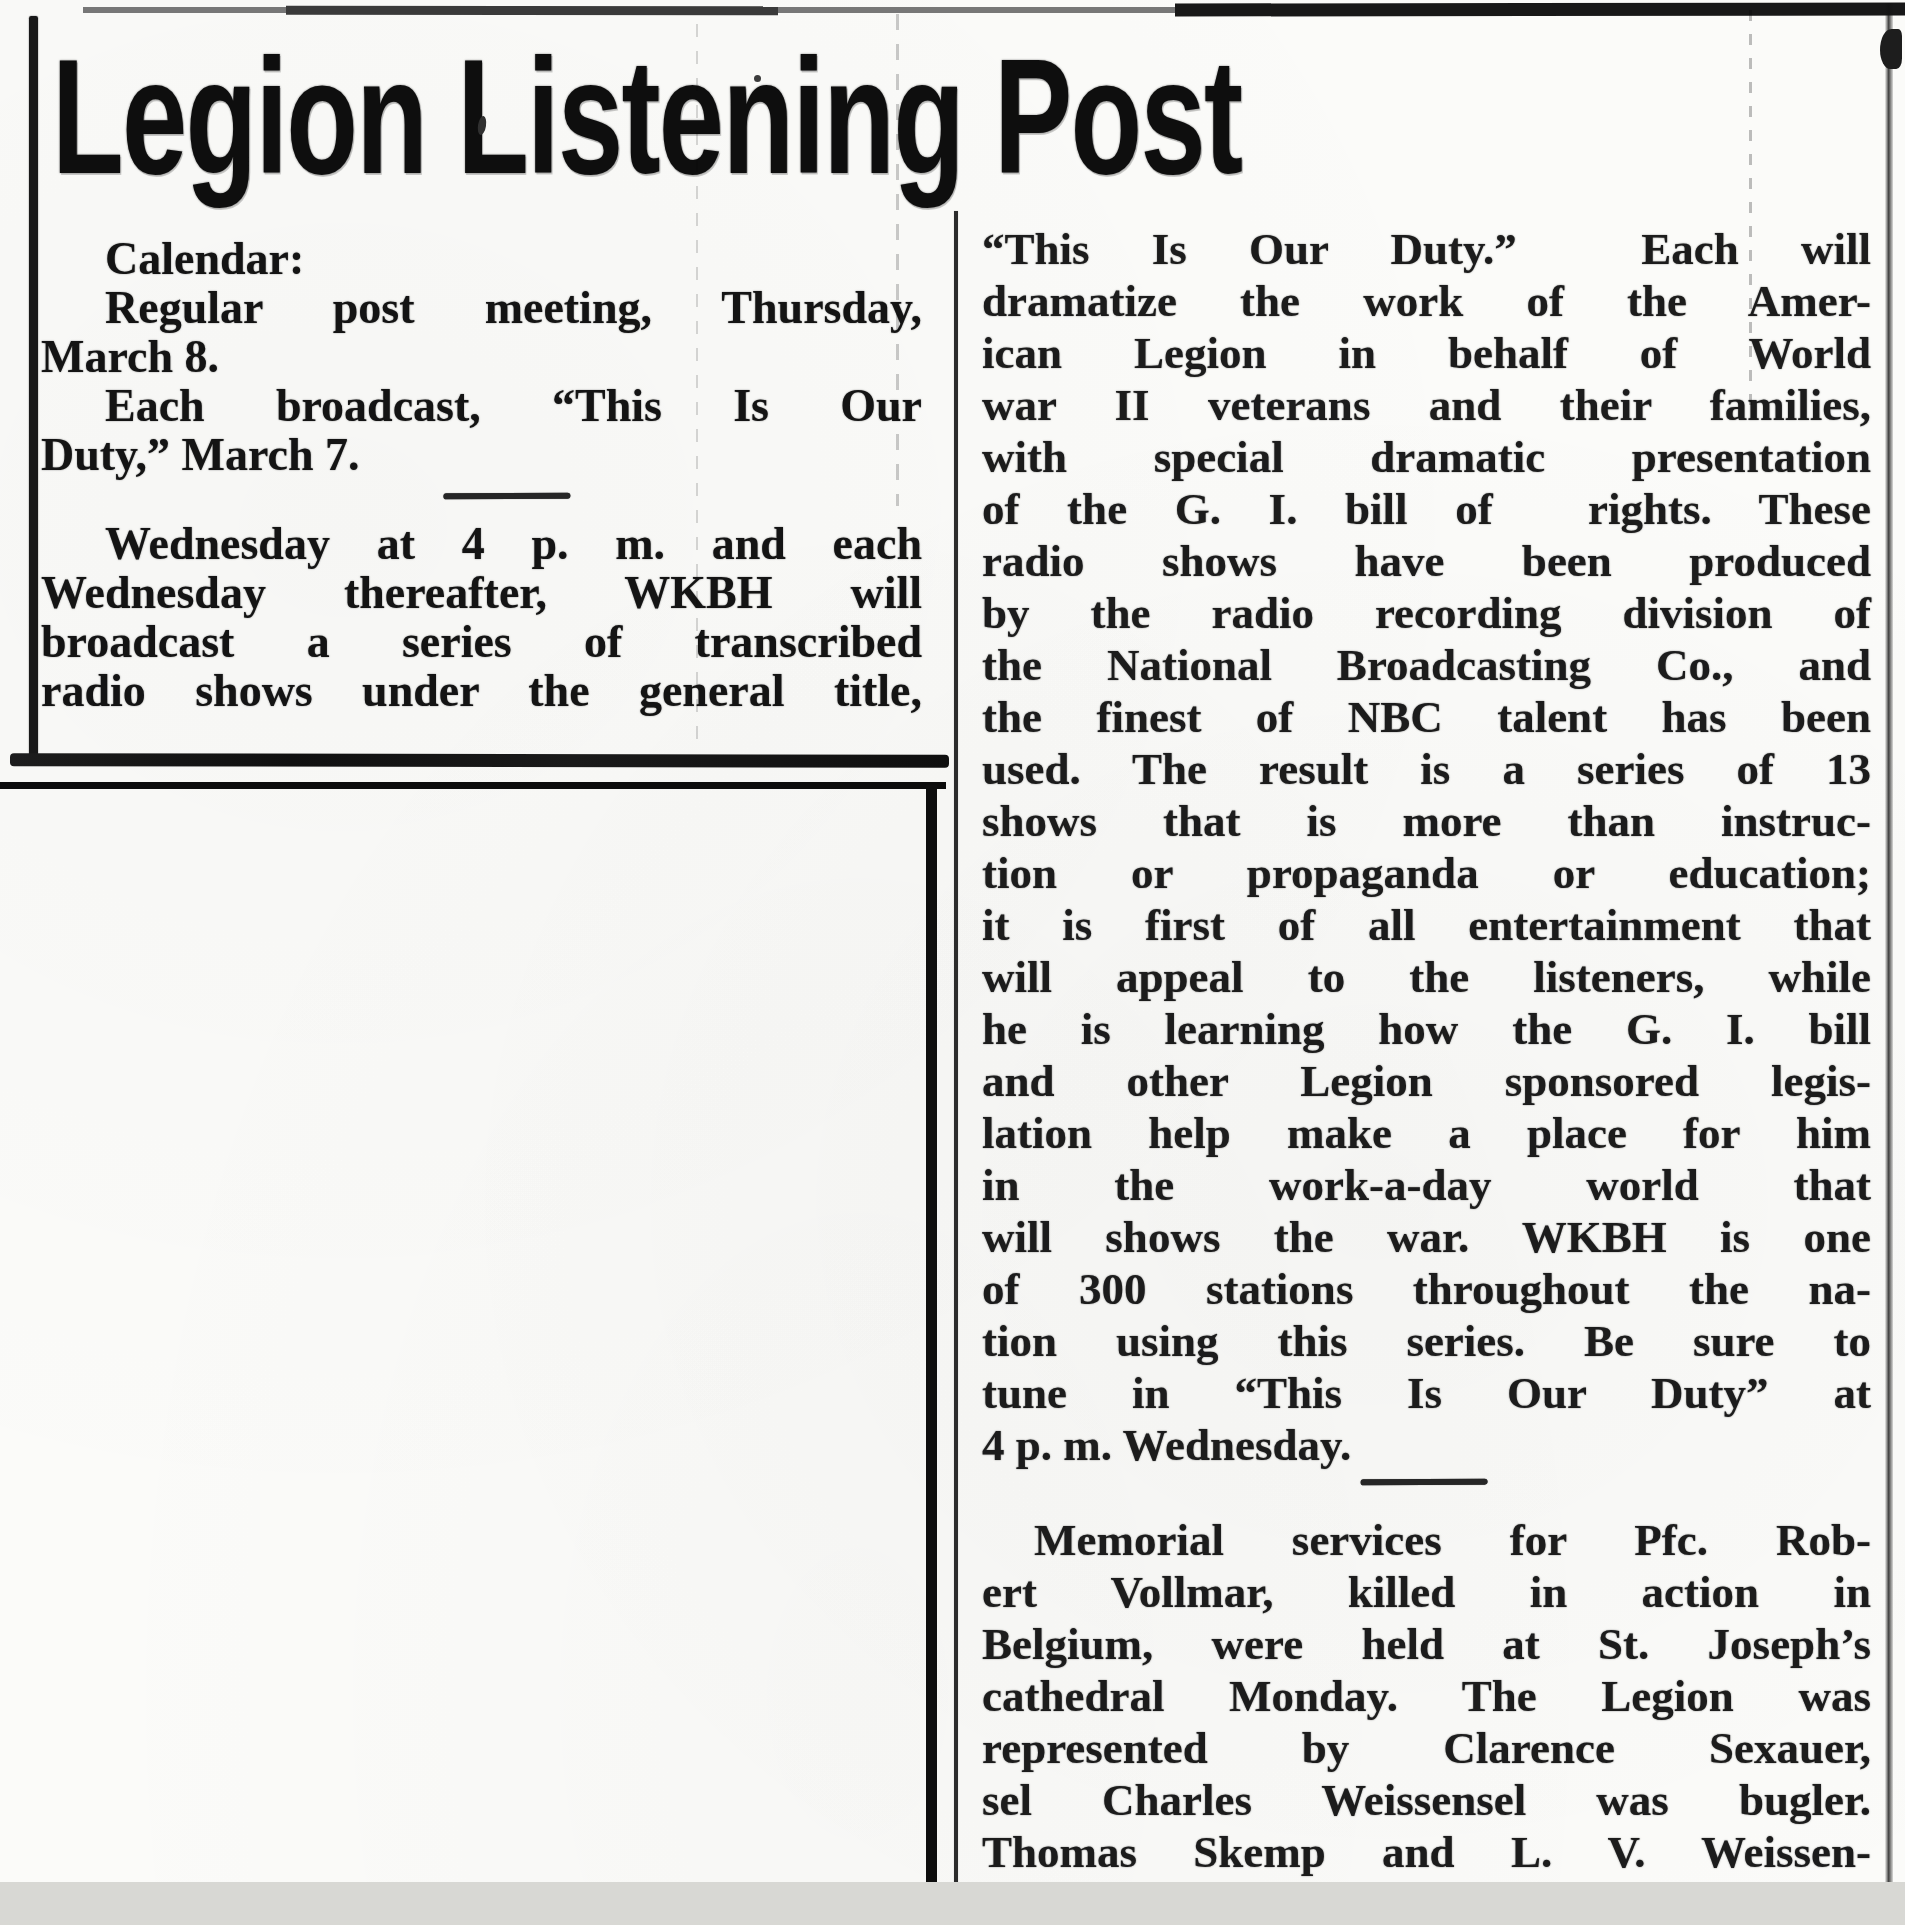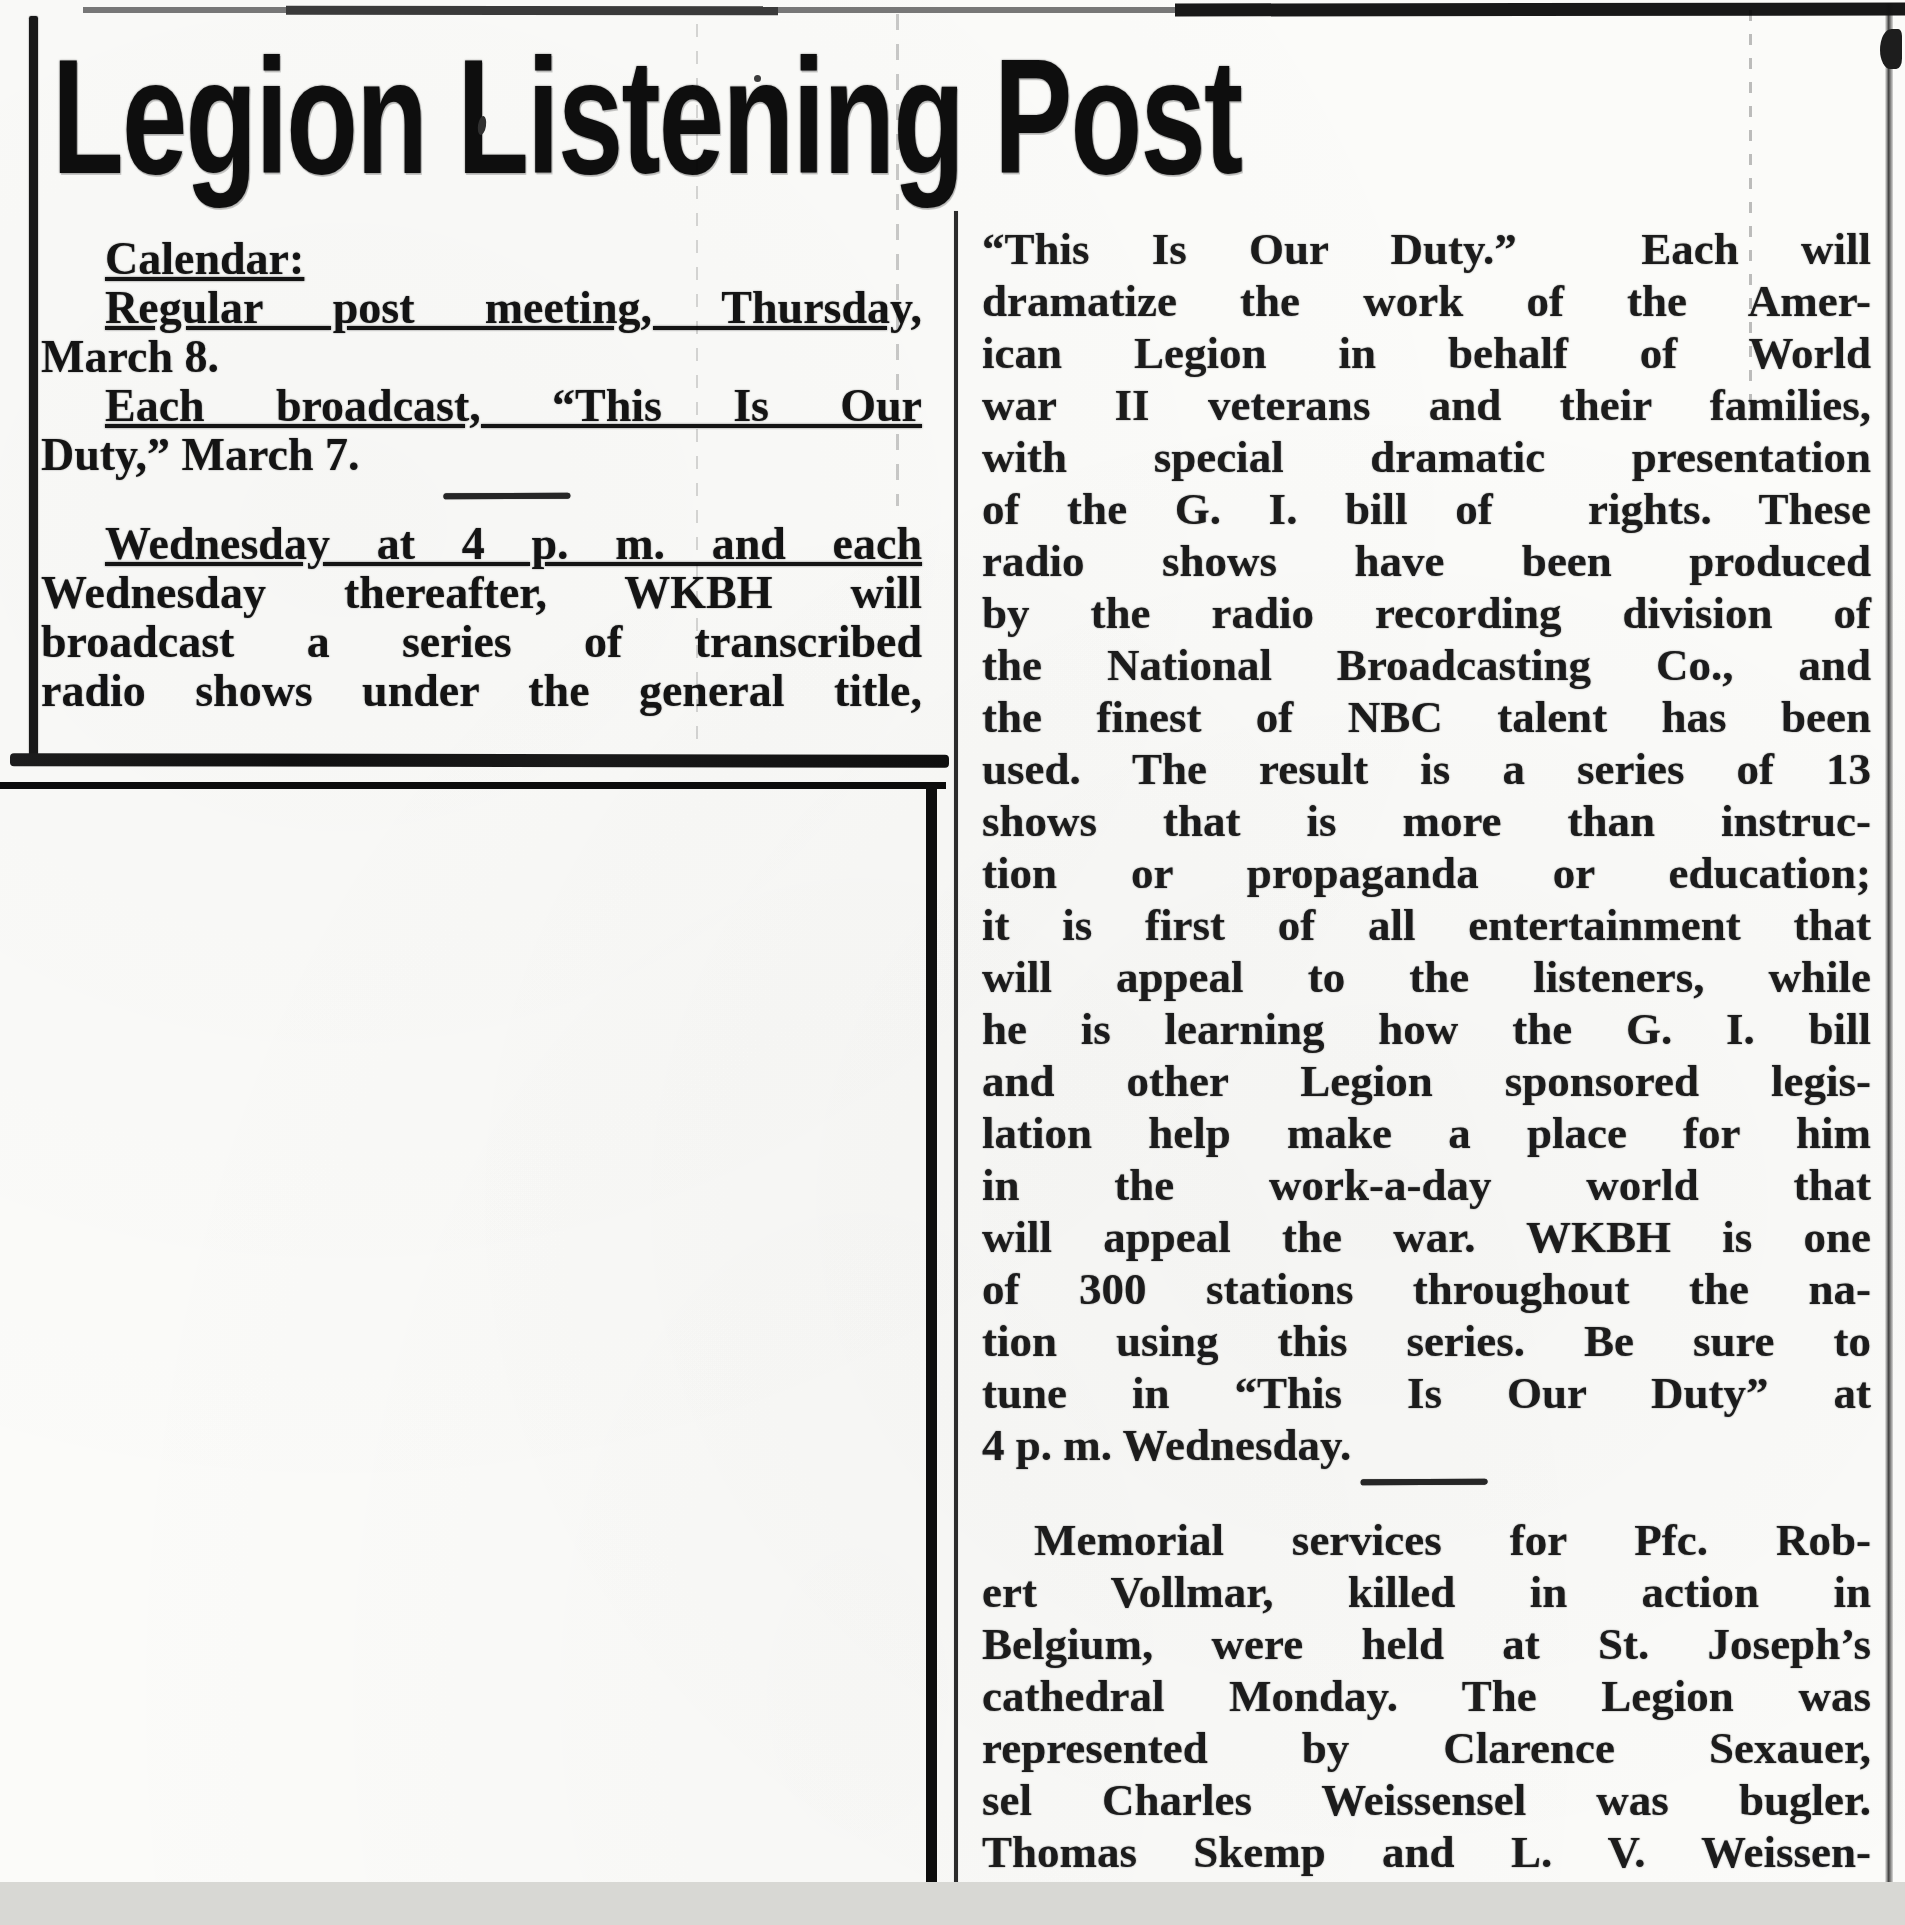--- a/index.html
+++ b/index.html
@@ -19,21 +19,21 @@
     transform:scaleX(0.72); transform-origin:left top;
     color:#0e0e0e; white-space:nowrap;
     text-shadow:0 0 2.4px rgba(10,10,10,.55), 1.6px 1.6px 0 rgba(10,10,10,.18);
   }
   .col { position:absolute; }
   .col-left {
     left:41px; top:234px; width:881px;
     font-size:46px; line-height:49px; font-weight:700; color:#141414;
     text-shadow:0 0 1.6px rgba(0,0,0,.5);
   }
-  .col-left .ind { text-indent:64px;text-decoration:underline; }
+  .col-left .ind { text-indent:64px; }
   .col-right {
     left:982px; top:223px; width:889px;
     font-size:45px; line-height:52px; font-weight:700; color:#1c1c1c;
     text-shadow:0 0 1.6px rgba(0,0,0,.55);
   }
   .col-right .ind { text-indent:52px; }
   .tline { }
   .tline.just { text-align:justify; text-align-last:justify; }
   .inline-rule {
     height:6.4px; background:#262626; margin:12.7px auto 19px;
@@ -99,21 +99,21 @@
       <div class="tline just">the finest of NBC talent has been</div>
       <div class="tline just">used. The result is a series of 13</div>
       <div class="tline just">shows that is more than instruc-</div>
       <div class="tline just">tion or propaganda or education;</div>
       <div class="tline just">it is first of all entertainment that</div>
       <div class="tline just">will appeal to the listeners, while</div>
       <div class="tline just">he is learning how the G. I. bill</div>
       <div class="tline just">and other Legion sponsored legis-</div>
       <div class="tline just">lation help make a place for him</div>
       <div class="tline just">in the work-a-day world that</div>
-      <div class="tline just">will appeal the war. WKBH is one</div>
+      <div class="tline just">will shows the war. WKBH is one</div>
       <div class="tline just">of 300 stations throughout the na-</div>
       <div class="tline just">tion using this series. Be sure to</div>
       <div class="tline just">tune in “This Is Our Duty” at</div>
       <div class="tline">4 p. m. Wednesday.</div>
       <div class="inline-rule" style="width: 127px; margin-top: 8px; margin-bottom: 29px; transform: translateX(-2.4px) rotate(-0.35deg);"></div>
       <div class="tline ind just">Memorial services for Pfc. Rob-</div>
       <div class="tline just">ert Vollmar, killed in action in</div>
       <div class="tline just">Belgium, were held at St. Joseph’s</div>
       <div class="tline just">cathedral Monday. The Legion was</div>
       <div class="tline just">represented by Clarence Sexauer,</div>

